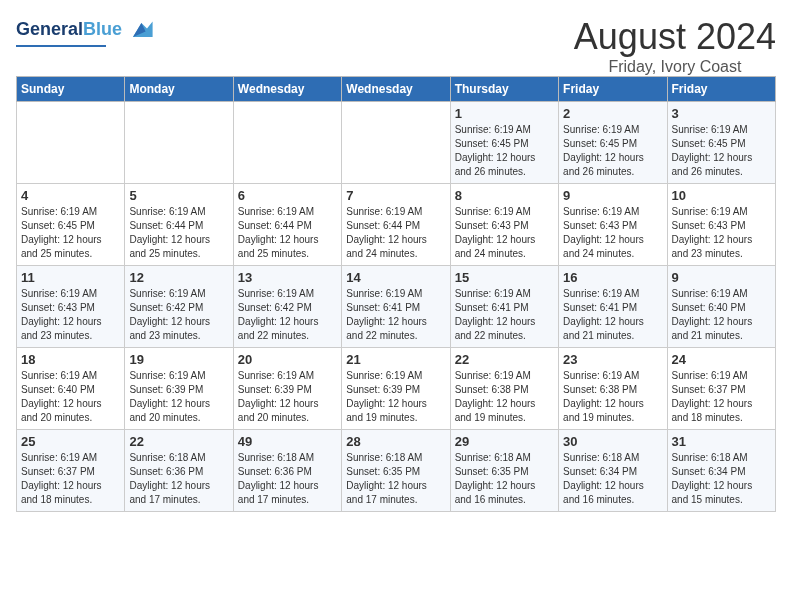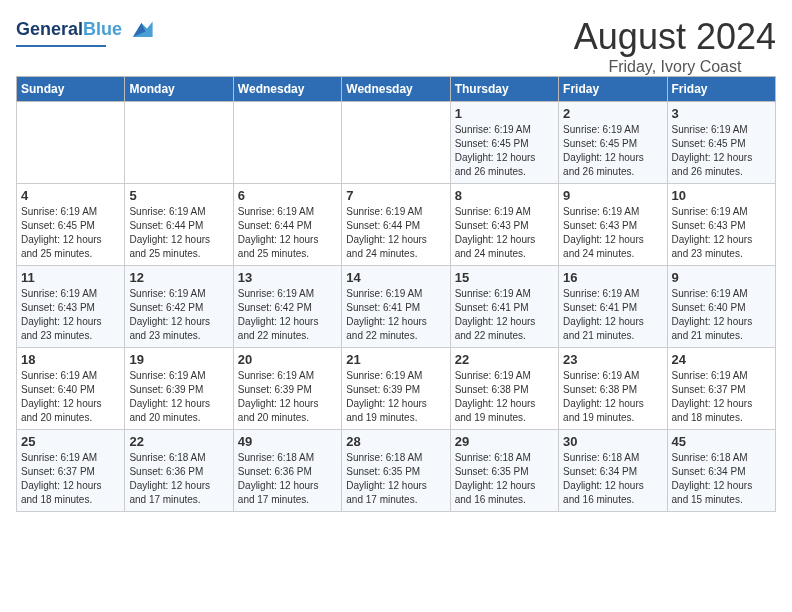--- a/index.html
+++ b/index.html
@@ -339,21 +339,21 @@
 and 16 minutes.</div>
         </td>
         <td>
           <span class="day-num">30</span>
           <div class="day-info" style="white-space: pre-line;">Sunrise: 6:18 AM
 Sunset: 6:34 PM
 Daylight: 12 hours
 and 16 minutes.</div>
         </td>
         <td>
-          <span class="day-num">45</span>
+          <span class="day-num">31</span>
           <div class="day-info" style="white-space: pre-line;">Sunrise: 6:18 AM
 Sunset: 6:34 PM
 Daylight: 12 hours
 and 15 minutes.</div>
         </td>
       </tr>
     </tbody>
 </table>
 
 </body></html>

